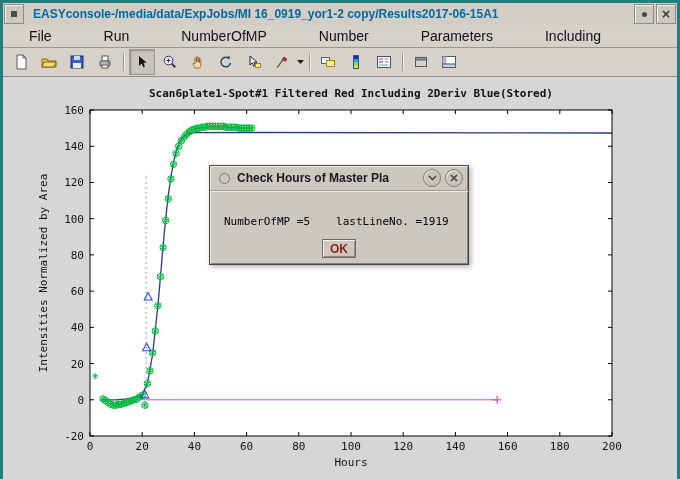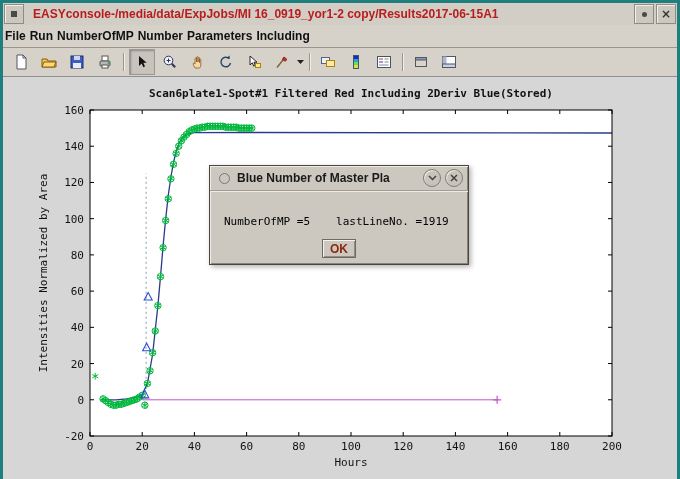--- a/index.html
+++ b/index.html
@@ -6,26 +6,26 @@
     font-family:"Liberation Sans","DejaVu Sans",sans-serif;background:#1f7f7f;}
   .win{box-sizing:border-box;width:680px;height:479px;border:3px solid #1f7f7f;
     display:flex;flex-direction:column;background:#d4d0c8;}
   
   .titlebar{height:22px;background:#d2cec6;display:flex;align-items:center;flex:0 0 22px;}
   .tbtn{width:18px;height:18px;margin:1px;background:#ccc8c0;border:1px solid #8f8a82;
     box-shadow:inset 1px 1px 0 #f2efe9;display:flex;align-items:center;justify-content:center;cursor:default;}
   .sq{width:6px;height:6px;background:#4a4a4a;}
   .dotg{width:5px;height:5px;border-radius:50%;background:#4a4a4a;}
   .xg{font:bold 12px "DejaVu Sans",sans-serif;color:#333;line-height:12px;}
-  .title{flex:1;font-weight:bold;font-size:12px;color:#b91c1c;padding-left:8px;
+  .title{flex:1;font-weight:bold;font-size:12px;color:#0369a1;padding-left:8px;
     white-space:nowrap;overflow:hidden;}
   
   .menubar{height:22px;background:#d6d2ca;border-bottom:1px solid #9a958d;
     display:flex;align-items:center;flex:0 0 22px;}
-  .menuitem{font-size:12px;color:#111;padding:0 2px;line-height:22px;cursor:default;font-weight:bold;}
+  .menuitem{font-size:14px;color:#111;padding:0 26px;line-height:22px;cursor:default;}
   
   .toolbar{height:28px;background:#d6d2ca;border-bottom:1px solid #8f8f8f;
     display:flex;align-items:center;padding-left:4px;flex:0 0 28px;}
   .tool{width:24px;height:24px;display:flex;align-items:center;justify-content:center;
     border:1px solid transparent;margin:0 1px;}
   .tool.pressed{border:1px solid #999;background:#c8c4bc;box-shadow:inset 1px 1px 2px rgba(0,0,0,.3);}
   .tsep{width:1px;height:18px;background:#9a958d;margin:0 4px;box-shadow:1px 0 0 #f0ede7;}
   .caret{width:9px;height:24px;display:flex;align-items:center;justify-content:center;}
   
   .figure{position:relative;flex:1;background:#d6d6d6;}
@@ -377,21 +377,21 @@
         <path d="M92.2 295.8L92.2 302.6M89.3 297.5L95.2 300.9M89.3 300.9L95.2 297.5" stroke="#00b83c" stroke-width="1" fill="none"></path>
         <rect x="87" y="33" width="522" height="326" fill="none" stroke="#000"></rect>
         <text x="348" y="20" text-anchor="middle" class="ptitle">Scan6plate1-Spot#1 Filtered Red Including 2Deriv Blue(Stored)</text>
         <text x="348" y="389" text-anchor="middle" class="alabel">Hours</text>
         <text text-anchor="middle" class="alabel" transform="translate(44,196) rotate(-90)">Intensities Normalized by Area</text>
       </svg>
 
     <div class="dialog">
       <div class="dlg-title">
         <span class="dlg-icon"></span>
-        <span class="dlg-title-text">Blue Number of Master Pla</span>
+        <span class="dlg-title-text">Check Hours of Master Pla</span>
         <span class="dlg-rbtn">
           <svg width="9" height="8">
               <polyline points="1,2 4.5,5.5 8,2" fill="none" stroke="#444" stroke-width="1.5"></polyline>
             </svg>
         </span>
         <span class="dlg-rbtn">
           <svg width="8" height="8">
               <path d="M1 1L7 7M7 1L1 7" stroke="#444" stroke-width="1.5"></path>
             </svg>
         </span>

